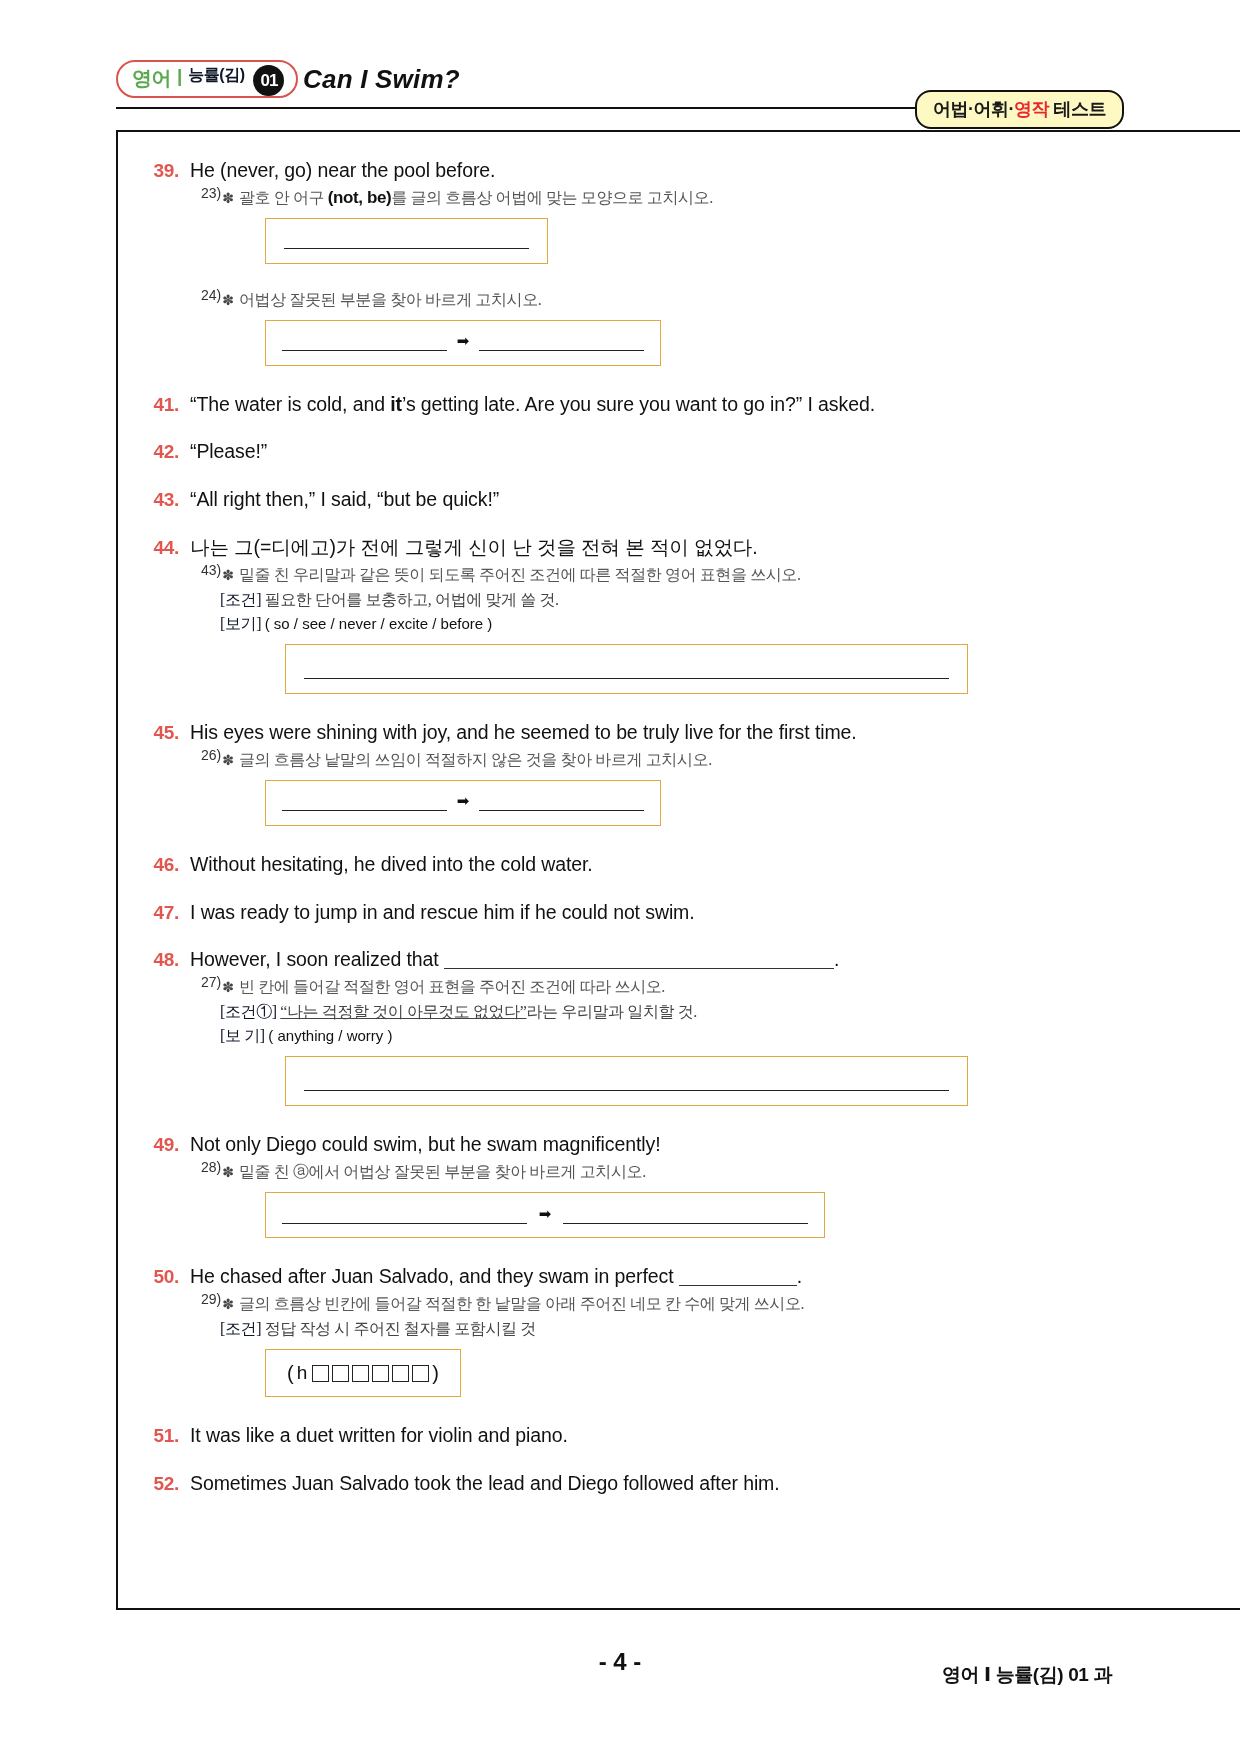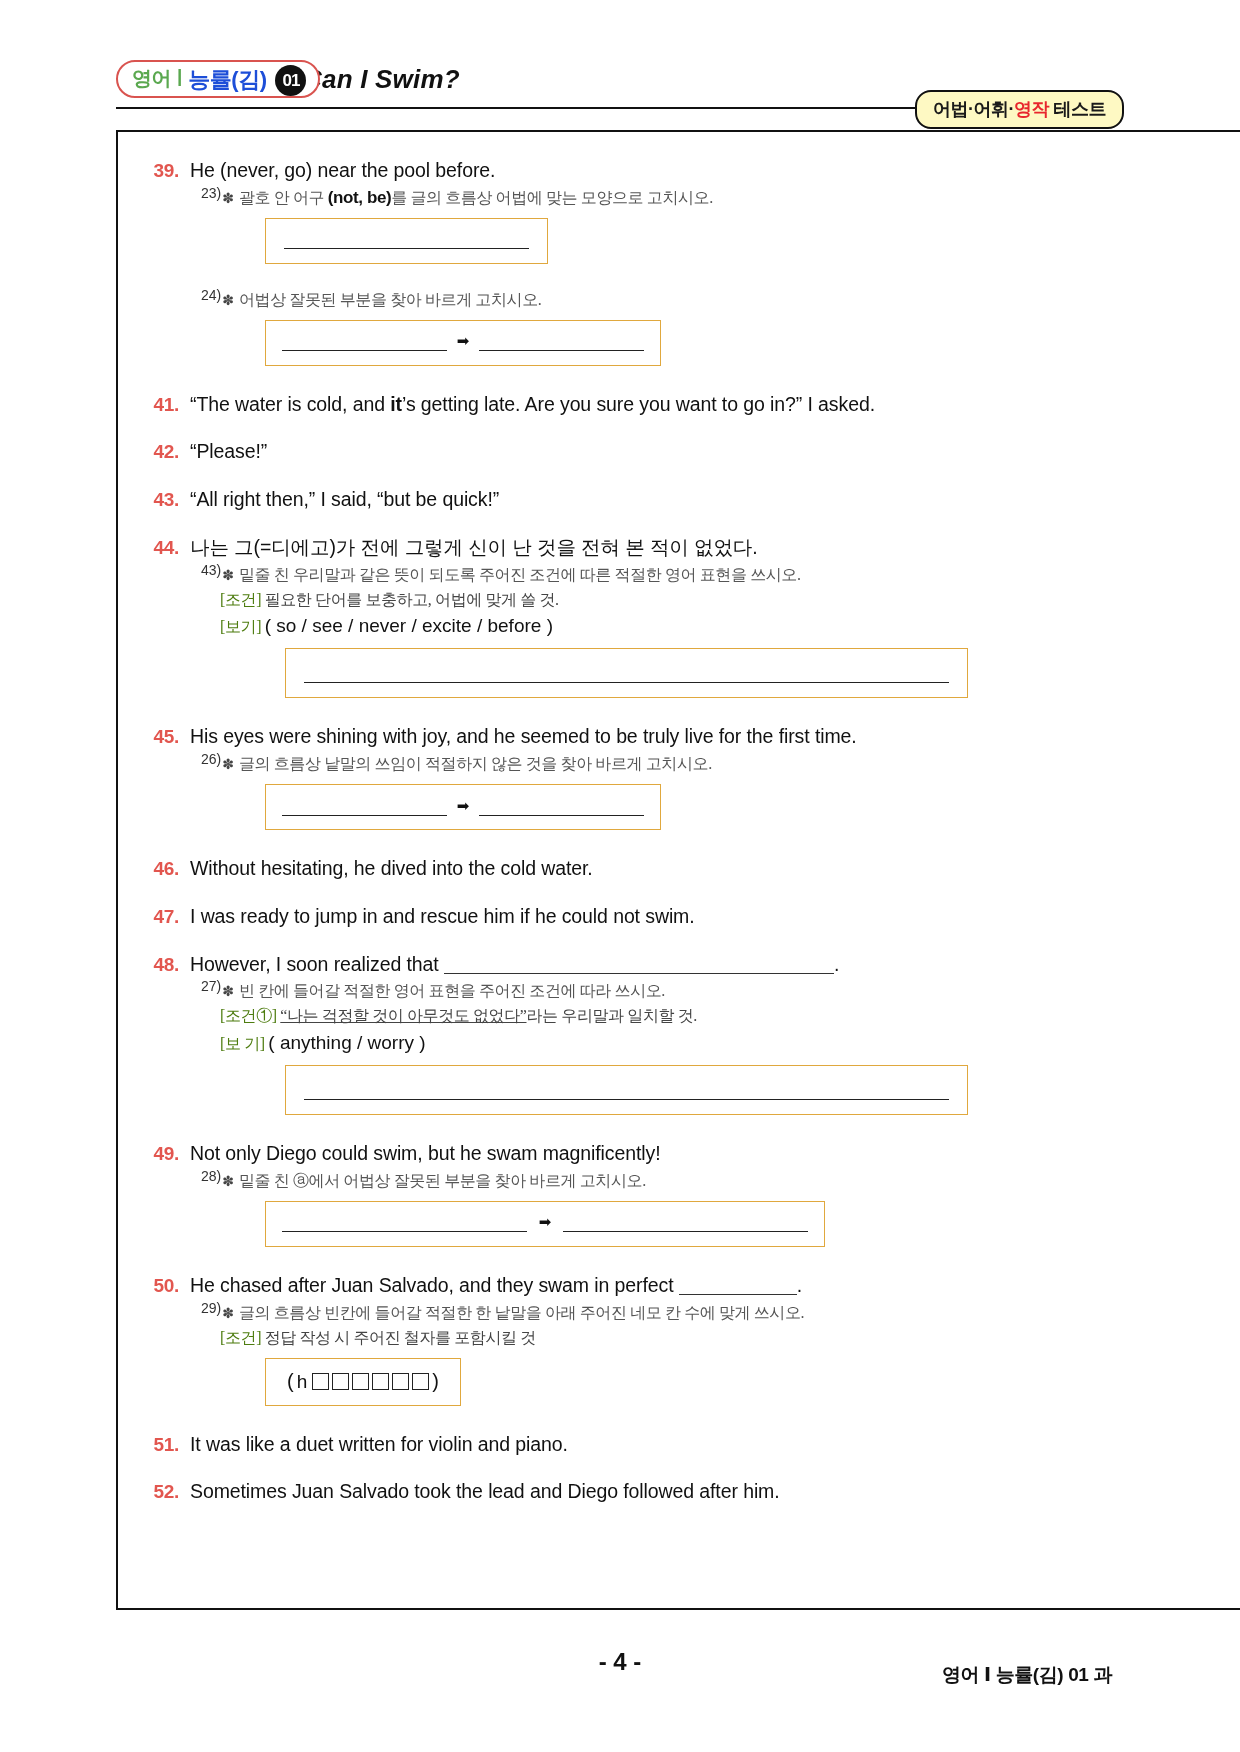--- a/index.html
+++ b/index.html
@@ -38,23 +38,23 @@
     font-size: 20px;
     letter-spacing: -0.5px;
   }
   .subject-tag .s-bar {
     color: #5aa84f;
     font-weight: bold;
     font-size: 19px;
     margin: 0 1px;
   }
   .subject-tag .s-book {
-    color: #1d4ed8;
-    font-weight: bold;
-    font-size: 22px;
+    color: #0f172a;
+    font-weight: bold;
+    font-size: 16px;
     letter-spacing: -0.5px;
   }
   .lesson-circle {
     width: 31px; height: 31px;
     border-radius: 50%;
     background: #111;
     color: #fff;
     font-size: 17px;
     font-weight: bold;
     display: flex;
@@ -171,25 +171,25 @@
 
   .cond-line {
     padding-left: 72px;
     font-size: 16px;
     color: #444;
     letter-spacing: -0.4px;
     font-family: "Liberation Serif", "DejaVu Serif", serif;
     margin-bottom: 1px;
     line-height: 1.45;
   }
-  .cond-line .tag { color: #4d7c0f; }
+  .cond-line .tag { color: #0f172a; }
   .cond-line .ul { text-decoration: underline; }
   .cond-line .eng {
     font-family: "Liberation Sans", sans-serif;
-    font-size: 19px;
+    font-size: 15px;
     color: #111;
     letter-spacing: 0;
   }
 
   
   .ans-box {
     border: 1.4px solid #e0a83e;
     margin: 9px 0 0 0;
     background: #fff;
     display: flex;

